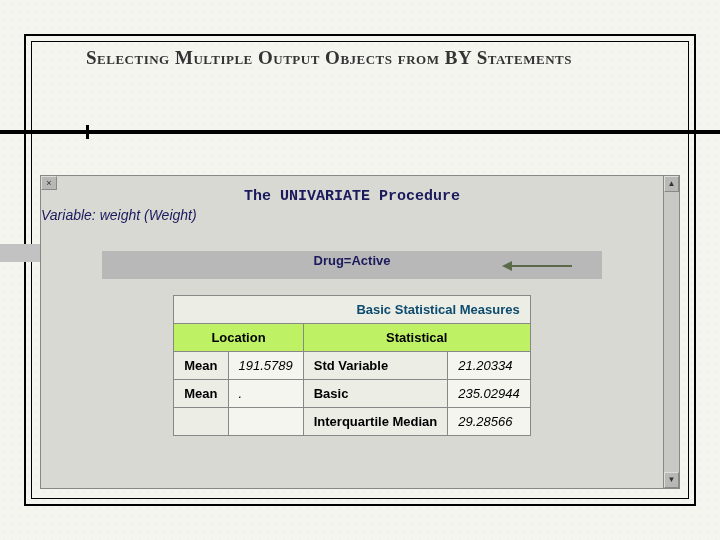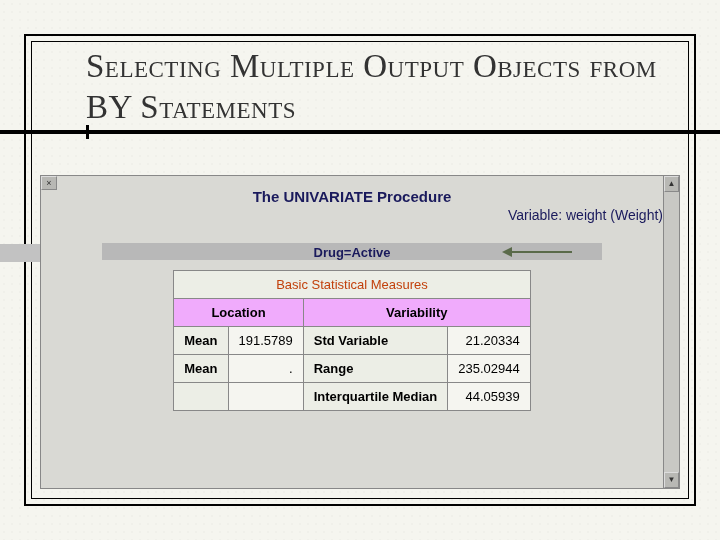--- a/index.html
+++ b/index.html
@@ -29,24 +29,25 @@
   }
   .title-block {
     position: absolute;
     top: 46px;
     left: 86px;
     right: 50px;
   }
   .slide-title {
     font-family: "Copperplate", "Copperplate Gothic Light", serif;
     font-variant: small-caps;
-    font-size: 33px;
+    font-size: 19px;
     letter-spacing: 0.5px;
     color: #333;
     line-height: 1.25;
+    font-weight: bold;
   }
   .title-rule {
     position: absolute;
     left: 0;
     top: 130px;
     width: 100%;
     height: 4px;
     background: #000;
   }
   .title-tick {
@@ -108,34 +109,35 @@
   .output-body {
     position: absolute;
     left: 0; right: 16px; top: 0; bottom: 0;
     padding-top: 12px;
   }
   .proc-title {
     text-align: center;
     font-weight: bold;
     font-size: 15px;
     color: #1a1a5c;
-    font-family: Liberation Sans, sans-serif;
+    font-family: Liberation Mono, monospace;
     margin-bottom: 2px;
   }
   .proc-sub {
-    text-align: right;
+    text-align: left;
     font-size: 14px;
     color: #1a1a5c;
     font-family: Arial, sans-serif;
-    margin-bottom: 20px;
+    font-style: italic;
+    margin-bottom: 28px;
   }
   .by-bar {
-    margin: 0 auto 10px auto;
+    margin: 0 auto 16px auto;
     width: 500px;
-    height: 17px;
+    height: 28px;
     background: #b8b8b8;
     color: #1a1a5c;
     font-weight: bold;
     font-size: 13px;
     font-family: Arial, sans-serif;
     text-align: center;
     line-height: 20px;
     position: relative;
   }
   .arrow {
@@ -164,39 +166,39 @@
     border-collapse: collapse;
     background: #f5f5f0;
     font-family: Arial, sans-serif;
     font-size: 13px;
   }
   .stat-table th, .stat-table td {
     border: 1px solid #888;
     padding: 6px 10px;
   }
   .stat-table .hdr-main {
-    text-align: center;
-    font-weight: normal;
-    color: #c2410c;
+    text-align: right;
+    font-weight: bold;
+    color: #0c4a6e;
     background: #eceee6;
   }
   .stat-table .hdr-sub {
     text-align: center;
     font-weight: bold;
     color: #000;
-    background: #f0abfc;
+    background: #bef264;
   }
   .stat-table .row-label {
     font-weight: bold;
     background: #eceee6;
     text-align: left;
   }
   .stat-table .num {
-    text-align: right;
-    font-family: Arial, sans-serif;
+    font-family: Arial, sans-serif;
+    font-style: italic;
   }
 </style>
 </head>
 <body>
 
 <div class="slide-frame">
   <div class="slide-frame-inner"></div>
 </div>
 
 <div class="title-block">
@@ -222,36 +224,36 @@
         <span class="arrow-head"></span><span class="arrow-line"></span>
       </span>
     </div>
     <table class="stat-table">
       <tbody>
           <tr>
             <th class="hdr-main" colspan="4">Basic Statistical Measures</th>
           </tr>
       <tr>
         <th class="hdr-sub" colspan="2">Location</th>
-        <th class="hdr-sub" colspan="2">Variability</th>
+        <th class="hdr-sub" colspan="2">Statistical</th>
       </tr>
       <tr>
         <td class="row-label">Mean</td>
         <td class="num">191.5789</td>
         <td class="row-label">Std Variable</td>
         <td class="num">21.20334</td>
       </tr>
       <tr>
         <td class="row-label">Mean</td>
         <td class="num">.</td>
-        <td class="row-label">Range</td>
+        <td class="row-label">Basic</td>
         <td class="num">235.02944</td>
       </tr>
       <tr>
         <td class="row-label"></td>
         <td class="num"></td>
         <td class="row-label">Interquartile Median</td>
-        <td class="num">44.05939</td>
+        <td class="num">29.28566</td>
       </tr>
     </tbody>
       </table>
   </div>
 </div>
 
 </body></html>

